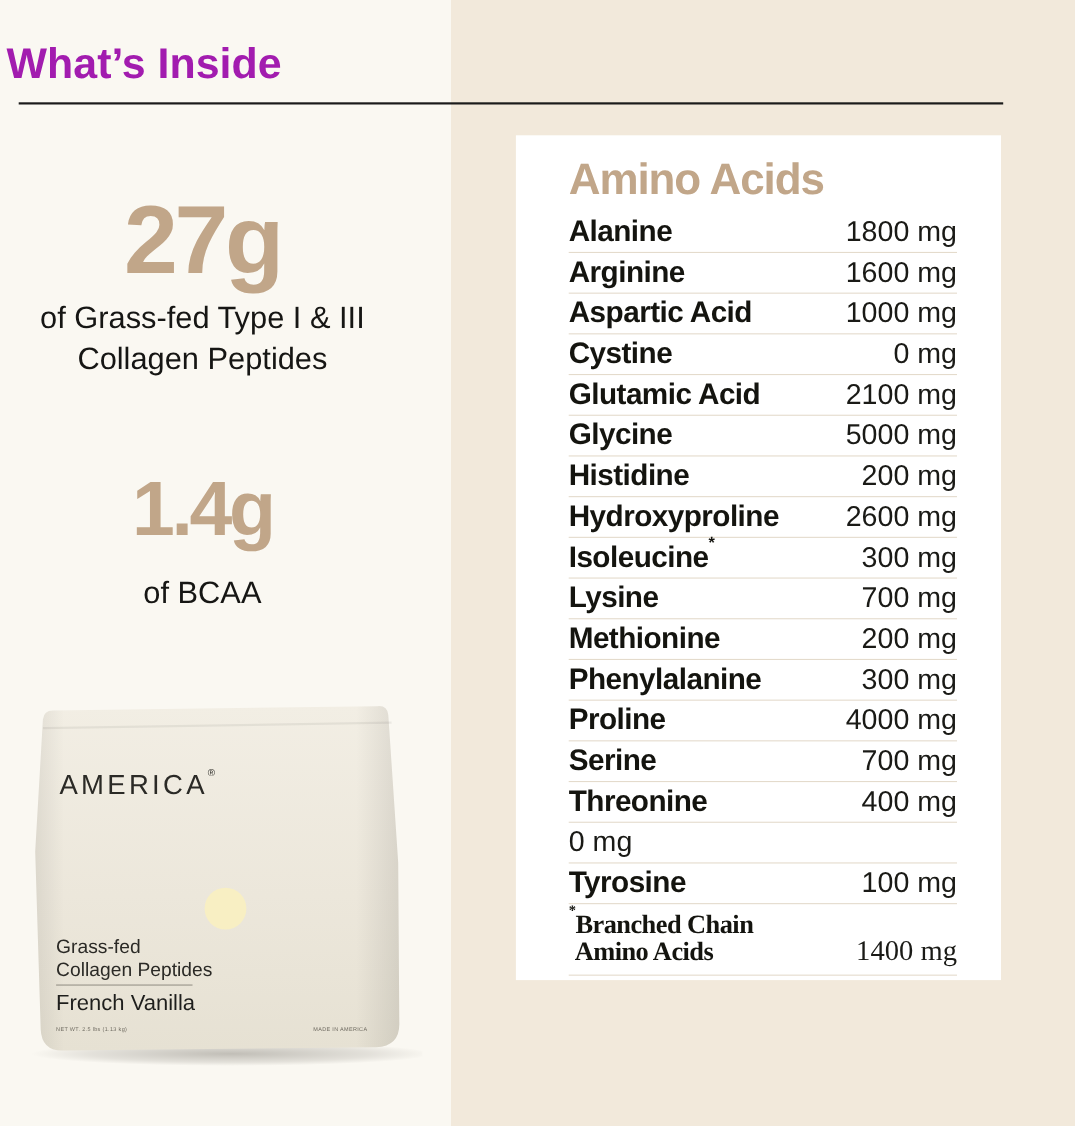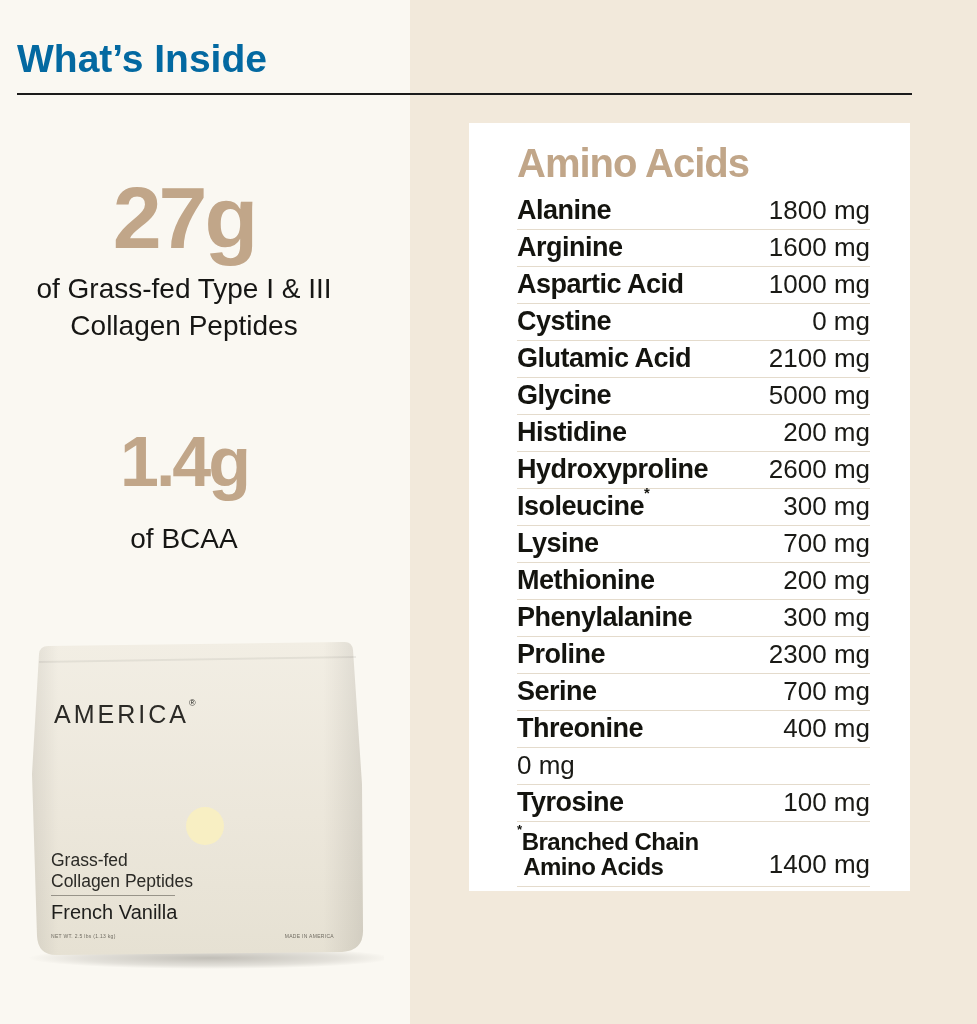--- a/index.html
+++ b/index.html
@@ -11,21 +11,21 @@
     --divider:#E4DBCC;
     --bag-text:#2B2A26;
   }
   *{margin:0;padding:0;box-sizing:border-box;}
   html,body{width:977px;height:1024px;}
   body{font-family:"Liberation Sans","DejaVu Sans",sans-serif;background:var(--left-bg);}
   .canvas{position:relative;width:977px;height:1024px;background:var(--left-bg);overflow:hidden;}
   .right-panel{position:absolute;left:410px;top:0;width:567px;height:1024px;background:var(--right-bg);}
 
   
-  .page-title{position:absolute;left:17px;top:36px;font-size:39px;line-height:46px;color:#0369a1;letter-spacing:0;}
+  .page-title{position:absolute;left:6px;top:36px;font-size:39px;line-height:46px;color:#a21caf;letter-spacing:0;}
   .title-underline{position:absolute;left:17px;top:93px;width:895px;height:2px;background:#1B1B1B;}
 
   
   .stat-wrap{position:absolute;left:0;width:368px;text-align:center;}
   .stat-value{font-weight:bold;color:var(--accent-tan);letter-spacing:-3px;}
   .stat-27g{top:172px;font-size:88px;line-height:92px;}
   .stat-14g{top:424px;font-size:70px;line-height:76px;}
   .stat-caption{top:270px;font-size:28px;line-height:37px;color:var(--text-dark);}
   .stat-caption-bcaa{top:522px;font-size:28px;line-height:34px;color:var(--text-dark);}
 
@@ -42,21 +42,21 @@
   .bag-tiny.made{right:50px;}
 
   
   .aa-card{position:absolute;left:469px;top:123px;width:441px;height:768px;background:var(--card-bg);padding:14px 40px 0 48px;}
   .aa-heading{font-size:40px;line-height:44px;font-weight:bold;color:var(--accent-tan);letter-spacing:-1px;margin-top:4px;margin-bottom:8px;}
   .aa-table{width:100%;}
   .aa-row{display:flex;justify-content:space-between;align-items:flex-end;padding:3px 0 4px;border-bottom:1px solid var(--divider);}
   .aa-name{font-size:27px;line-height:29px;font-weight:bold;color:#14140F;letter-spacing:-0.5px;}
   .aa-value{font-size:26px;line-height:29px;color:#1A1A16;white-space:nowrap;}
   .aa-name sup,.aa-value sup{font-size:55%;position:relative;top:-0.5em;line-height:0;}
-  .aa-row.multiline{padding:7px 0 7px;}
+  .aa-row.multiline{padding:7px 0 7px;font-family:Liberation Serif, serif;}
   .aa-row.multiline .aa-name{font-size:24px;line-height:25px;}
 </style>
 </head>
 <body>
 
 <div class="canvas">
 
   <div class="right-panel"></div>
 
   <h1 class="page-title">What’s Inside</h1>
@@ -154,21 +154,21 @@
         <div class="aa-row">
     <span class="aa-name">Methionine</span>
     <span class="aa-value">200 mg</span>
   </div>
         <div class="aa-row">
     <span class="aa-name">Phenylalanine</span>
     <span class="aa-value">300 mg</span>
   </div>
         <div class="aa-row">
     <span class="aa-name">Proline</span>
-    <span class="aa-value">2300 mg</span>
+    <span class="aa-value">4000 mg</span>
   </div>
         <div class="aa-row">
     <span class="aa-name">Serine</span>
     <span class="aa-value">700 mg</span>
   </div>
         <div class="aa-row">
     <span class="aa-name">Threonine</span>
     <span class="aa-value">400 mg</span>
   </div>
         <div class="aa-row">

